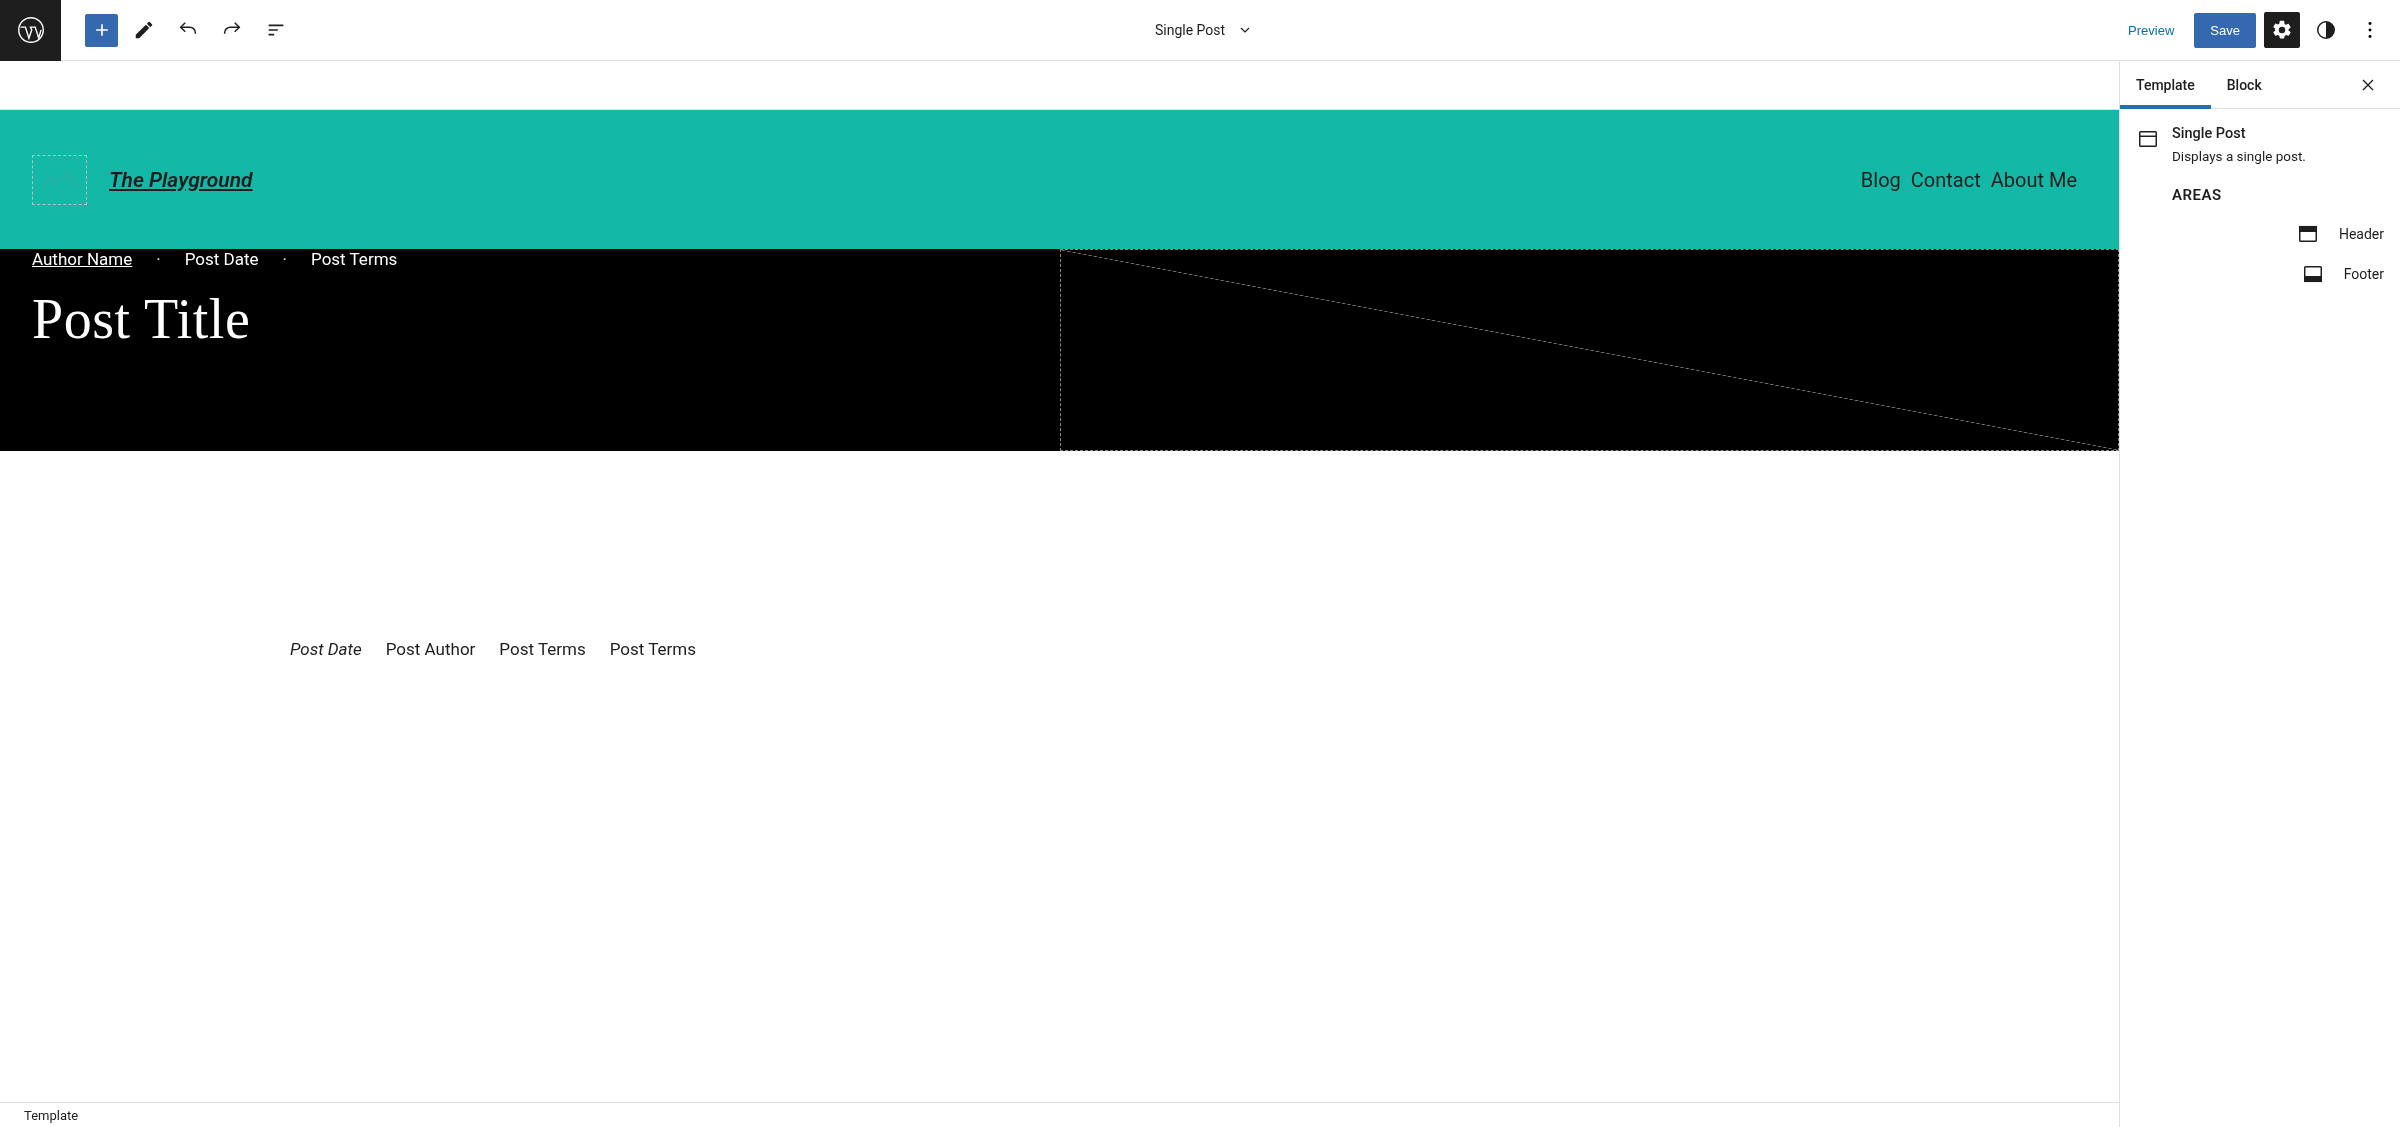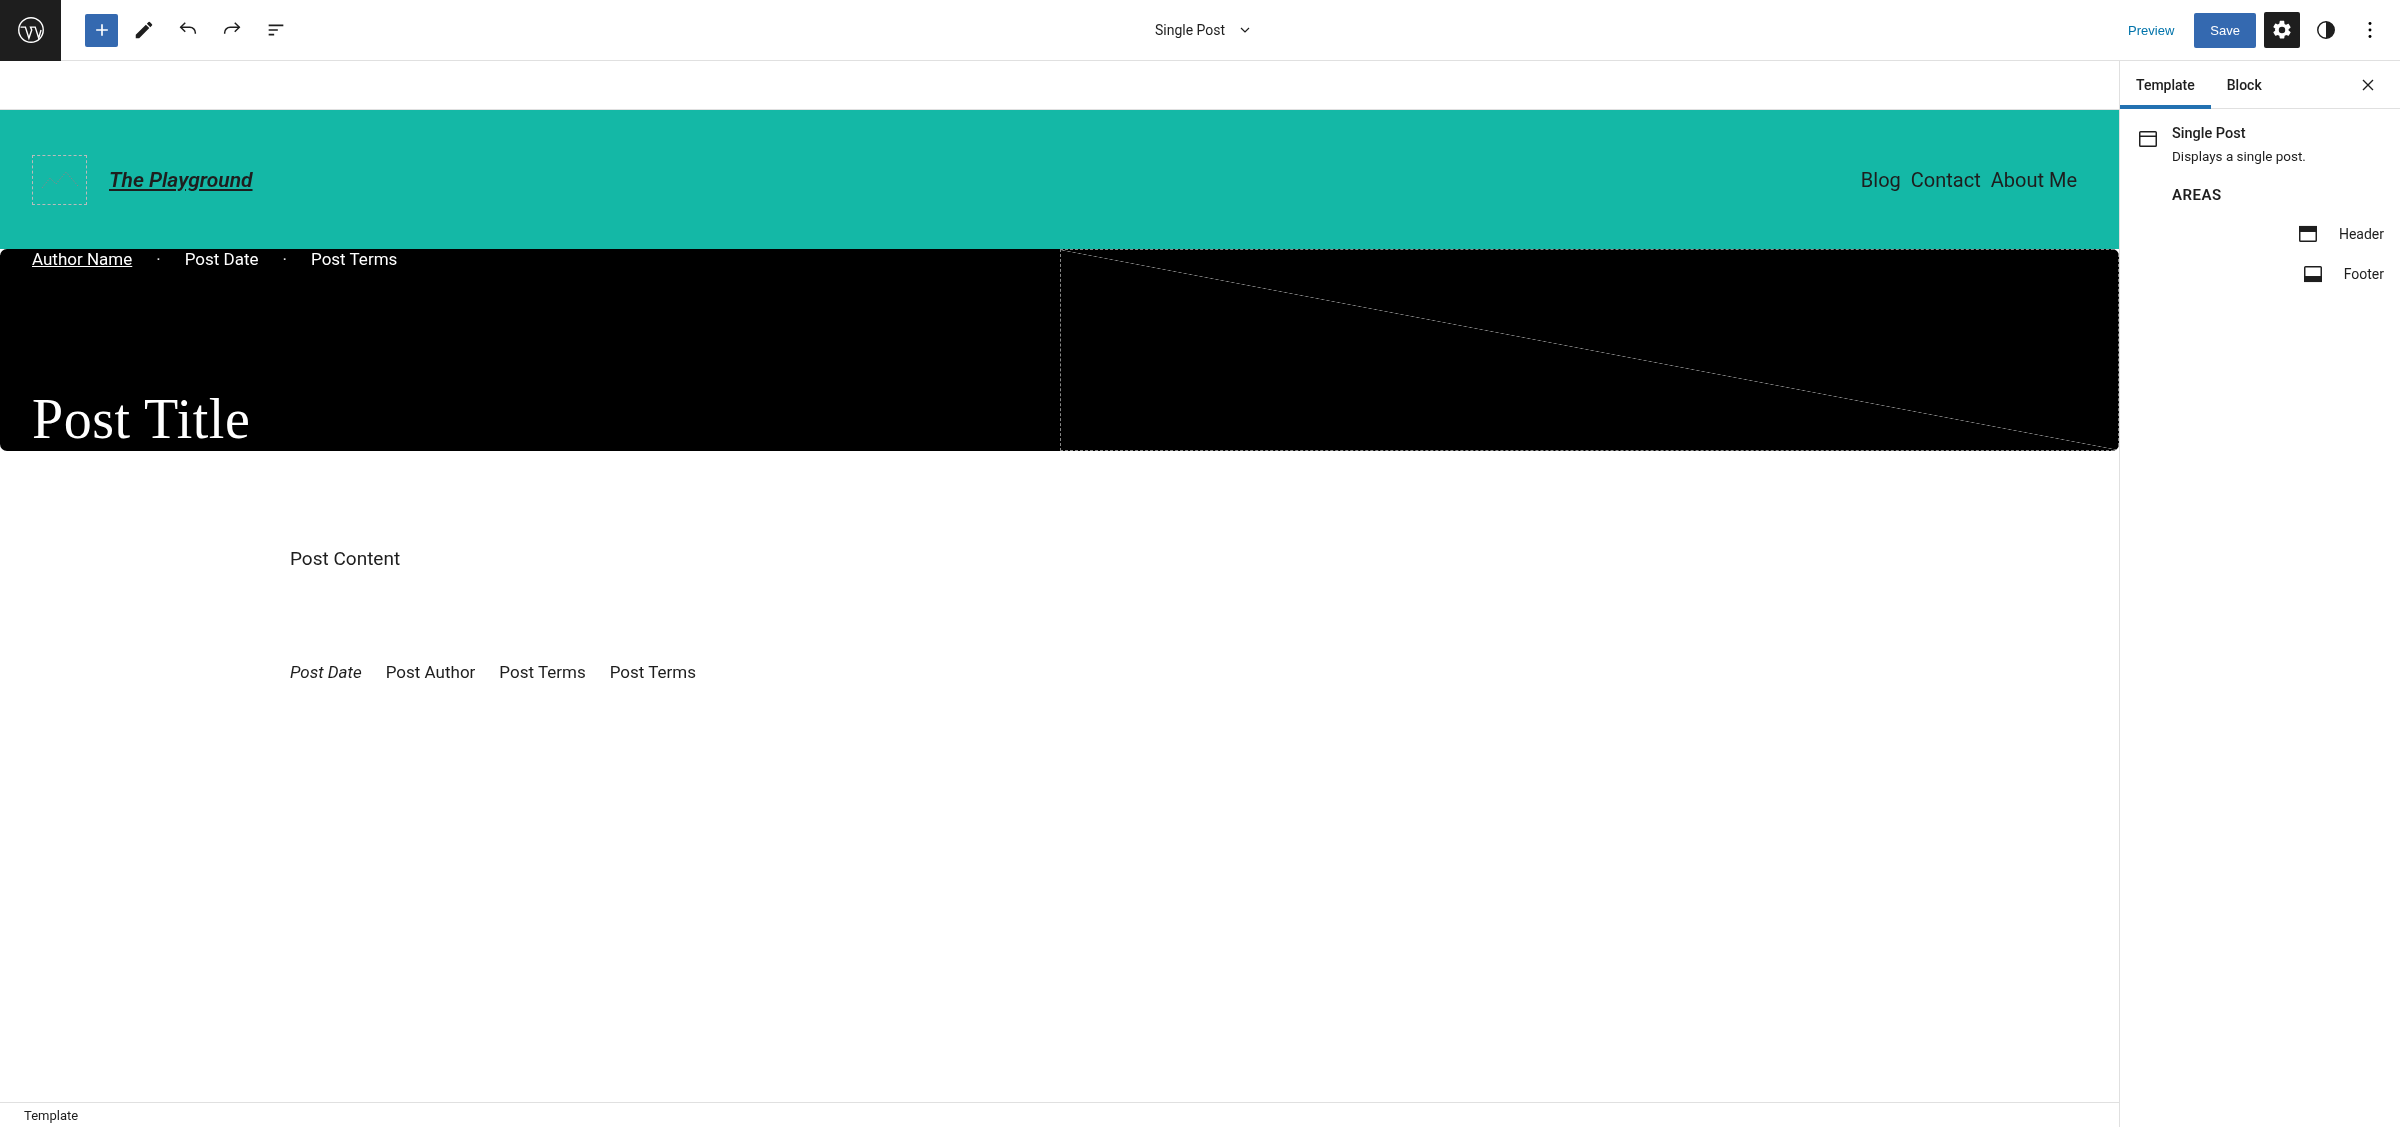--- a/index.html
+++ b/index.html
@@ -35,21 +35,21 @@
 
   
   .site-header { height: 139px; display: flex; align-items: center; padding: 0 32px; background: #14b8a6; position: relative; }
   .logo-ph { width: 55px; height: 50px; border: 1px dashed #bbb; display:flex; align-items:center; justify-content:center; }
   .logo-ph svg { stroke:#888; }
   .site-title { margin-left: 22px; font-style: italic; font-weight: 600; font-size: 21px; text-decoration: underline; }
   .site-nav { margin-left: auto; display: flex; gap: 10px; font-size: 20px; padding-right: 10px; }
   .site-nav span { cursor: pointer; }
 
   
-  .hero { background: #000; color: #fff; position: relative; height: 202px; padding: 0 32px; display:flex; flex-direction:column; justify-content:space-between; overflow:hidden;border-radius:7px; }
+  .hero { background: #000; color: #fff; position: relative; height: 202px; padding: 0 32px; display:flex; flex-direction:column; justify-content:flex-start; overflow:hidden; }
   .hero-img-ph { position:absolute; right:0; top:0; width:50%; height:100%; border:1px dashed #888; }
   .hero-img-ph::after { content:""; position:absolute; inset:0; background:
     linear-gradient(to top right, transparent calc(50% - 0.5px), #888 50%, transparent calc(50% + 0.5px)); }
   .meta-row { display:flex; align-items:center; gap:24px; font-size:17px; margin-bottom: 18px; }
   .meta-row .author { text-decoration: underline; }
   .dot-sep { opacity:0.9; font-size:17px; }
   .post-title { font-family: Georgia, "Times New Roman", serif; font-weight: 400; font-size: 56px; letter-spacing: 0.5px; }
 
   
   .post-body { padding: 96px 0 32px 290px; }
@@ -174,21 +174,20 @@
               <span class="author">Author Name</span>
               <span class="dot-sep">·</span>
               <span>Post Date</span>
               <span class="dot-sep">·</span>
               <span>Post Terms</span>
             </div>
             <h1 class="post-title">Post Title</h1>
           </div>
 
           <div class="post-body">
-            <div class="post-content-lbl">Post Content</div>
             <div class="post-meta2">
               <span class="pd">Post Date</span>
               <span>Post Author</span>
               <span>Post Terms</span>
               <span>Post Terms</span>
             </div>
           </div>
 
         </div>
       </div>

